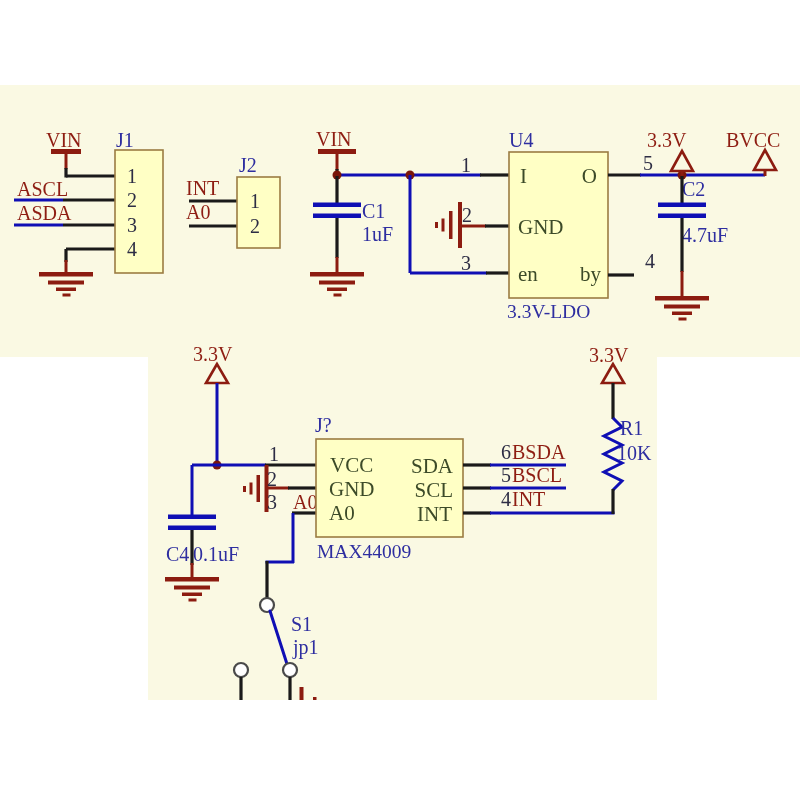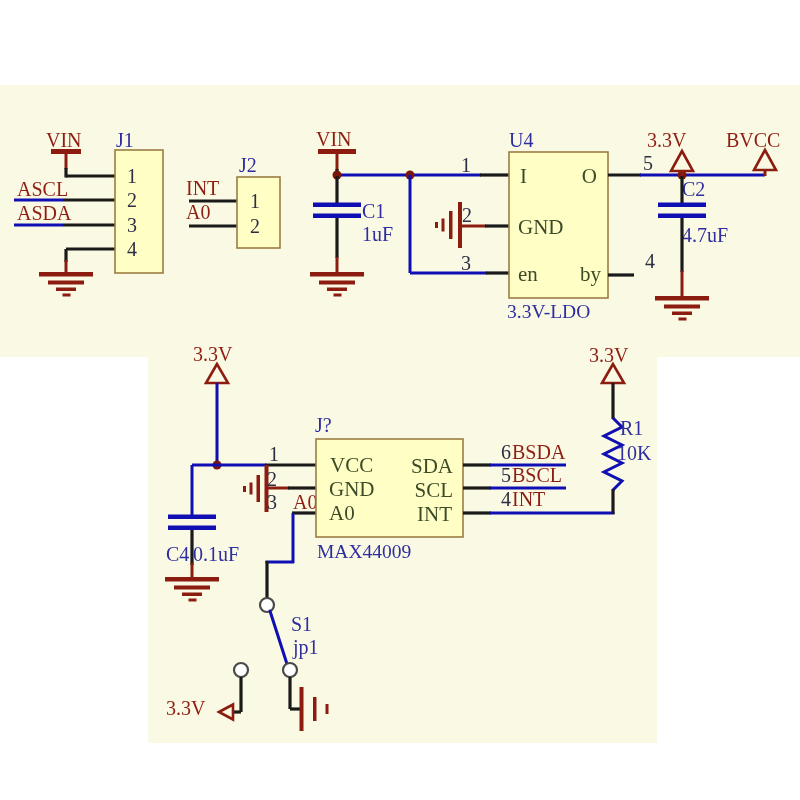--- a/index.html
+++ b/index.html
@@ -1,16 +1,16 @@
 <!DOCTYPE html>
 <html><head>
 <meta charset="utf-8">
 <style>
   html,body{margin:0;padding:0;background:#ffffff;}
-  .canvas{position:relative;width:800px;height:800px;background:#ffffff;overflow:hidden;}
+  .canvas{position:relative;width:800px;height:700px;background:#ffffff;overflow:hidden;}
   svg{display:block;}
   text{font-family:"Liberation Serif",serif;font-size:20px;}
   .net{fill:#8E1D12;}
   .des{fill:#2E2EA0;}
   .pn{fill:#3C4A28;font-size:21px;}
   .num{fill:#2D2D44;}
   .sm{font-size:19.5px;}
   .wb{stroke:#0F0FB4;stroke-width:3;fill:none;}
   .wk{stroke:#1A1A1A;stroke-width:3.2;fill:none;}
   .wr{stroke:#8C1C10;stroke-width:3;fill:none;}

